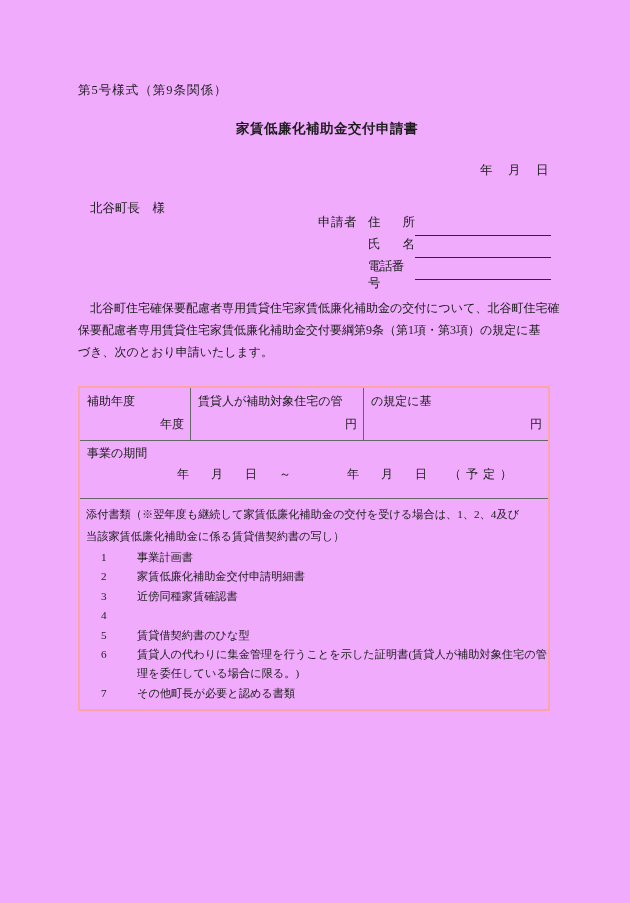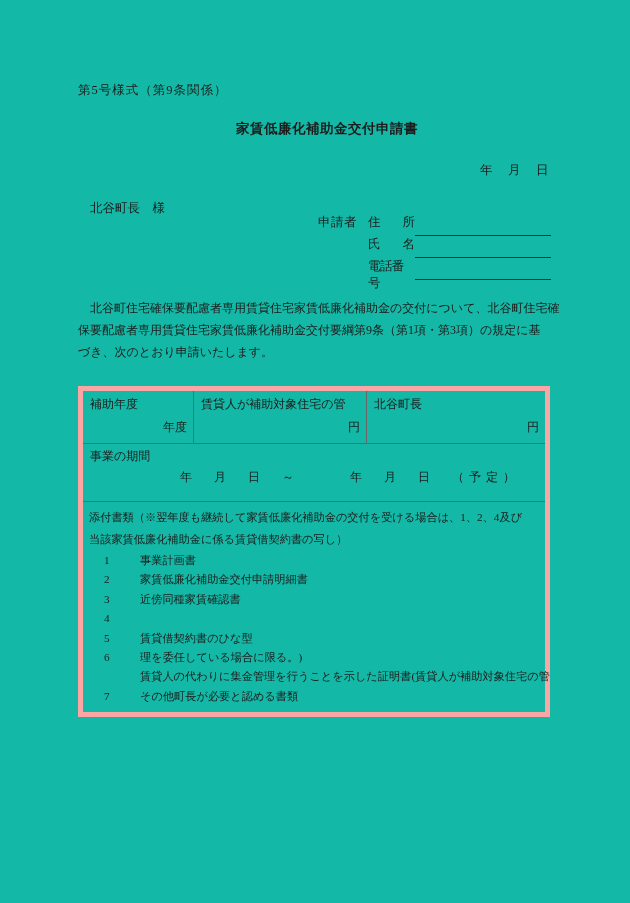--- a/index.html
+++ b/index.html
@@ -3,21 +3,21 @@
 <meta charset="utf-8">
 <style>
   html,body { margin:0; padding:0; }
   body {
     width:630px; height:903px;
     background:#f4f4f4;
     font-family:"Liberation Serif","DejaVu Serif",serif;
   }
   .page {
     position:relative; width:630px; height:903px;
-    background:#14b8a6; color:#1c1c1c; overflow:hidden;
+    background:#f0abfc; color:#1c1c1c; overflow:hidden;
     font-size:12px;
   }
   .form-number {
     position:absolute; left:78px; top:82px;
     font-size:12.5px; letter-spacing:1px; white-space:nowrap;
   }
   .doc-title {
     position:absolute; left:12px; top:120px; width:630px;
     text-align:center; font-size:13.5px; font-weight:bold;
     letter-spacing:0.5px; margin:0;
@@ -38,21 +38,21 @@
   .app-underline { width:136px; border-bottom:1px solid #2a2a2a; height:21px; }
   .body-par {
     position:absolute; left:78px; top:297px;
     font-size:12px; line-height:22px;
   }
   .body-par .pline { white-space:nowrap; }
   .body-par .pline.first { text-indent:12px; }
 
   .form-table {
     position:absolute; left:78px; top:386px; width:472px;
-    border:5px solid #fca5a5; box-sizing:border-box; font-size:12px;
+    border:2px solid #fca5a5; box-sizing:border-box; font-size:12px;
   }
   .t-row1 { display:flex; height:52px; border-bottom:1px solid #666; }
   .t-cell {
     box-sizing:border-box; display:flex; flex-direction:column;
     justify-content:space-between; padding:5px 6px 7px 7px;
   }
   .t-cell.c1 { width:111px; border-right:1px solid #666; }
   .t-cell.c2 { width:173px; border-right:1px solid #666; }
   .t-cell.c3 { flex:1; }
   .cell-header { white-space:nowrap; }
@@ -122,21 +122,21 @@
     <div class="t-row1">
       <div class="t-cell c1">
         <div class="cell-header">補助年度</div>
         <div class="cell-value">年度</div>
       </div>
       <div class="t-cell c2">
         <div class="cell-header">賃貸人が補助対象住宅の管</div>
         <div class="cell-value">円</div>
       </div>
       <div class="t-cell c3">
-        <div class="cell-header">北谷町長</div>
+        <div class="cell-header">の規定に基</div>
         <div class="cell-value">円</div>
       </div>
     </div>
 
     <div class="t-row2">
       <div class="cell-header">事業の期間</div>
       <div class="period-dates">年　月　日　～　　　年　月　日　（予定）</div>
     </div>
 
     <div class="t-row3">
@@ -166,22 +166,22 @@
         </div>
         <div class="att-item">
           <span class="att-no">5</span>
           <span class="att-text">
             <span class="att-line">賃貸借契約書のひな型</span>
           </span>
         </div>
         <div class="att-item">
           <span class="att-no">6</span>
           <span class="att-text">
+            <span class="att-line" style="display:block">賃貸人の代わりに集金管理を行うことを示した証明書(賃貸人が補助対象住宅の管</span>
             <span class="att-line" style="display:block">理を委任している場合に限る。)</span>
-            <span class="att-line" style="display:block">賃貸人の代わりに集金管理を行うことを示した証明書(賃貸人が補助対象住宅の管</span>
           </span>
         </div>
         <div class="att-item">
           <span class="att-no">7</span>
           <span class="att-text">
             <span class="att-line">その他町長が必要と認める書類</span>
           </span>
         </div>
       </div>
     </div>

